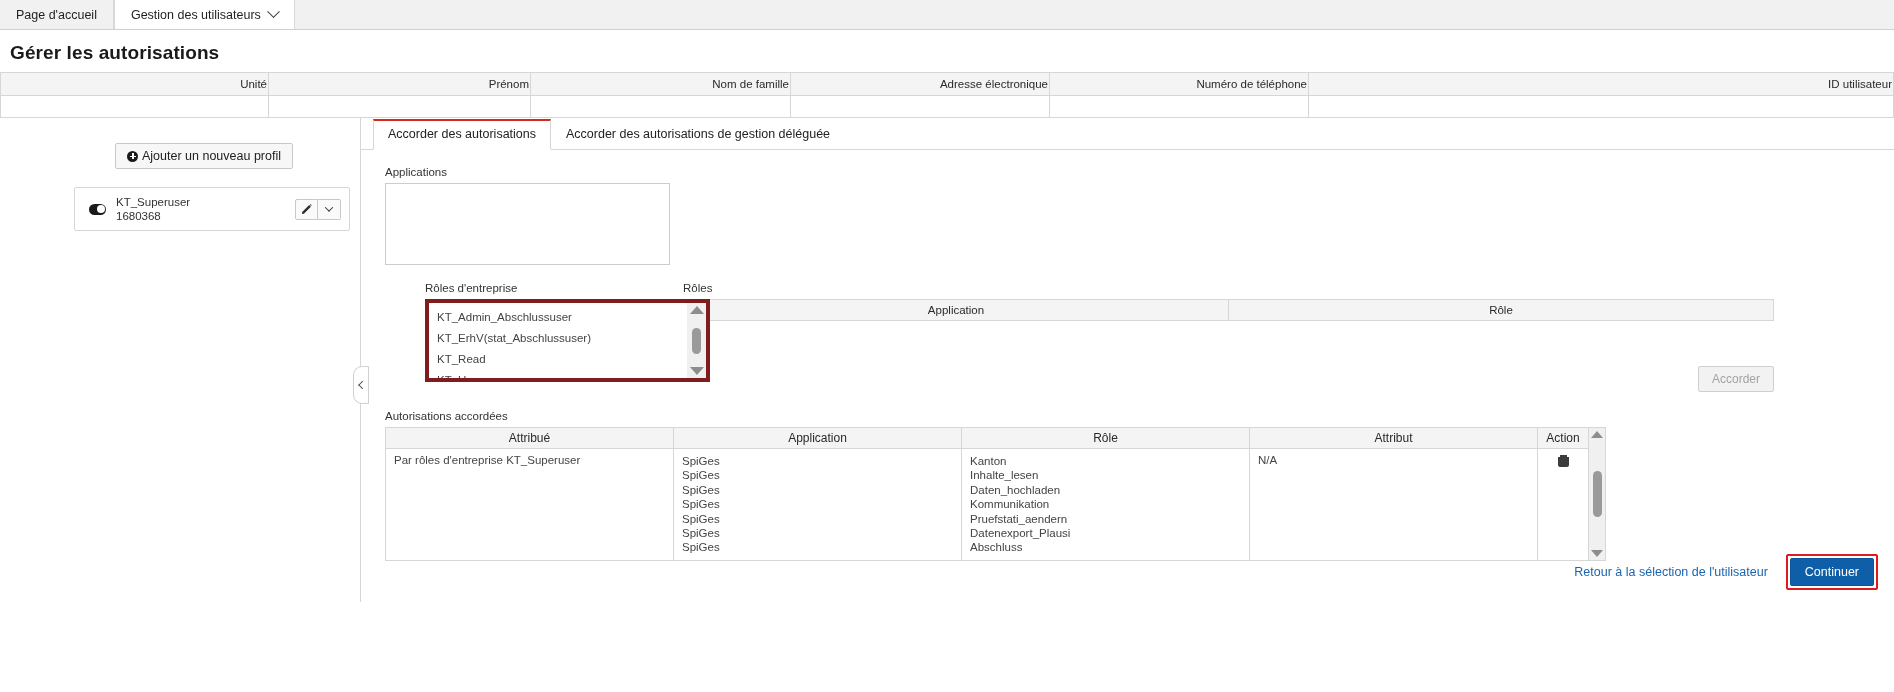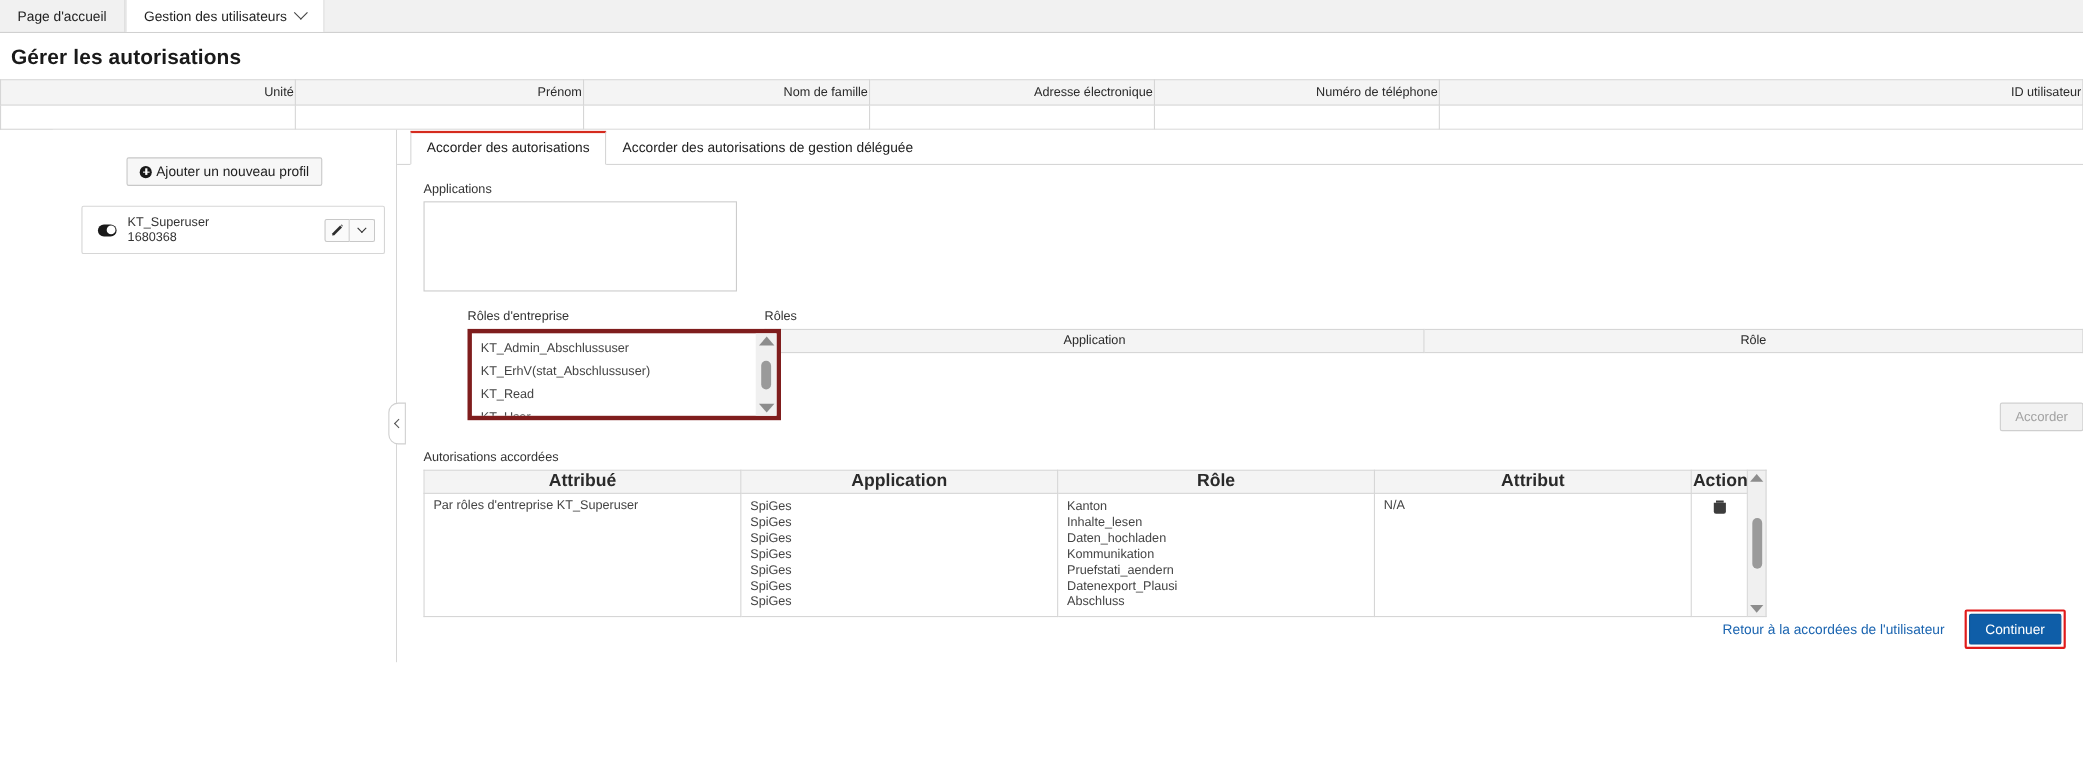--- a/index.html
+++ b/index.html
@@ -223,21 +223,21 @@
   }
   .box-applications {
     width: 285px;
     height: 82px;
     border: 1px solid #cccccc;
     background: #fff;
   }
 
   .row2 { display: flex; margin-top: 17px; }
   .col-roles-ent { width: 285px; padding-left: 40px; }
-  .col-roles { margin-left: 25px; flex: 1; }
+  .col-roles { margin-left: 13px; flex: 1; padding-right: 120px; }
 
   .listbox {
     width: 285px;
     height: 83px;
     border: 4px solid #7f1d1d;
     background: #fff;
     position: relative;
     overflow: hidden;
   }
   .listbox-items { padding: 4px 0 0 8px; }
@@ -316,22 +316,22 @@
   .perm-shell { display: flex; width: 1221px; }
   .perm-table {
     border-collapse: collapse;
     table-layout: fixed;
     width: 1204px;
     background: #fff;
   }
   .perm-table th {
     background: #f4f4f4;
     border: 1px solid #d6d6d6;
-    font-size: 16px;
-    font-weight: bold;
+    font-size: 12px;
+    font-weight: normal;
     color: #2a2a2a;
     height: 21px;
     text-align: center;
   }
   .perm-table td {
     border: 1px solid #d6d6d6;
     font-size: 11.5px;
     color: #444;
     vertical-align: top;
     padding: 5px 8px;
@@ -569,20 +569,20 @@
             <div class="tri-up" style="border-bottom-width:7px;border-left-width:6px;border-right-width:6px"></div>
             <div class="ps-thumb"></div>
             <div class="tri-down" style="border-top-width:7px;border-left-width:6px;border-right-width:6px"></div>
           </div>
         </div>
       </div>
 
     </div>
 
     <div class="footer">
-      <a class="link-back">Retour à la accordées de l'utilisateur</a>
+      <a class="link-back">Retour à la sélection de l'utilisateur</a>
       <div class="btn-continue-frame">
         <button class="btn-continue">Continuer</button>
       </div>
     </div>
 
   </div>
 </div>
 
 </body></html>

